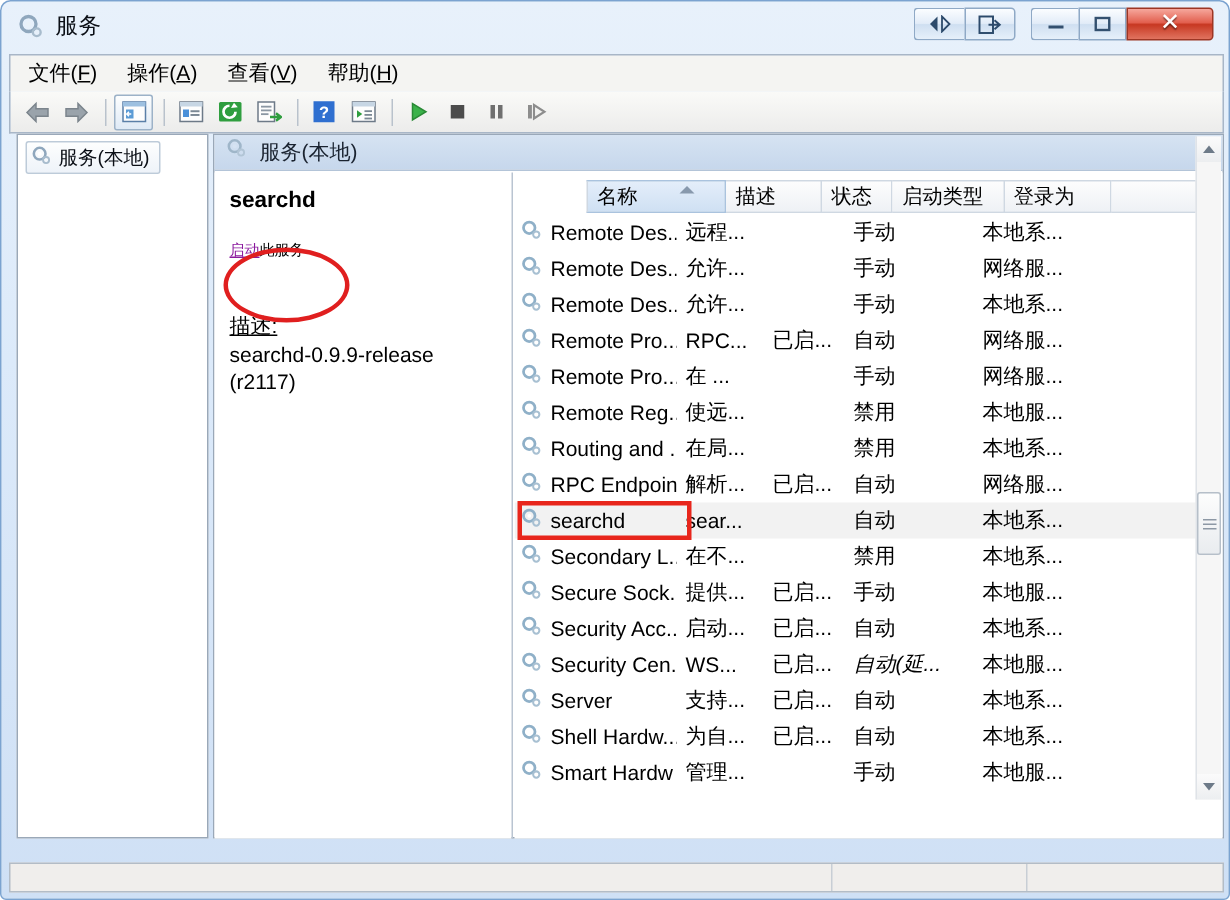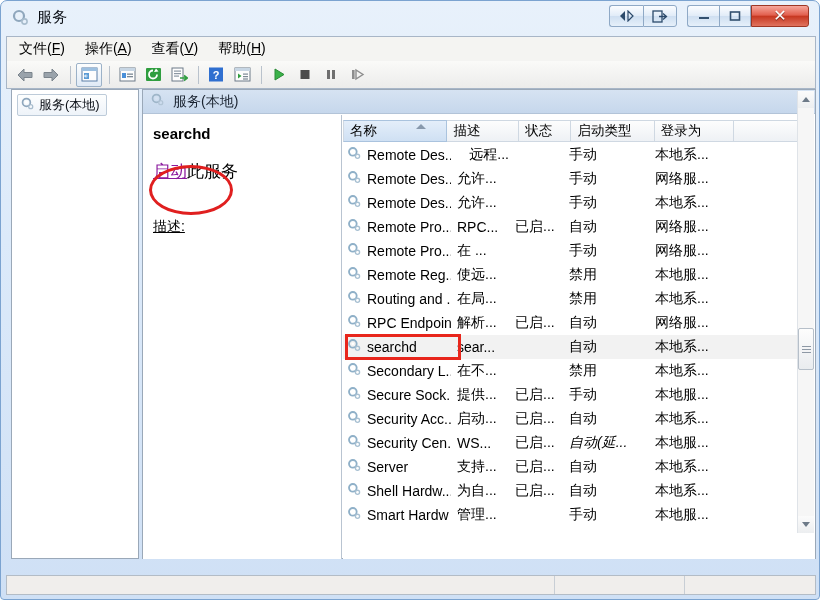--- a/index.html
+++ b/index.html
@@ -155,21 +155,21 @@
   
   #detail {
     position: absolute;
     left: 0; top: 25px;
     width: 198px; height: 444px;
     background: #ffffff;
     box-sizing: border-box;
     padding: 10px 6px 0 10px;
   }
   #detail-title { font-size: 15px; font-weight: bold; color: #000; }
-  #detail-action { position: relative; margin-top: 18px; font-size: 17px; color: #000; white-space: nowrap; }
+  #detail-action { position: relative; margin-top: 18px; font-size: 10px; color: #000; white-space: nowrap; }
   #detail-action .link { color: #8b1a9e; text-decoration: underline; cursor: pointer; }
   #ellipse-annot {
     position: absolute;
     left: 6px; top: 50px;
     width: 78px; height: 44px;
     border: 3px solid #e01f1f;
     border-radius: 50%;
     pointer-events: none;
   }
   #desc-block { margin-top: 34px; font-size: 14px; color: #000; line-height: 18px; }
@@ -205,21 +205,21 @@
     height: 22px;
     box-sizing: border-box;
     border: 1px solid #cfd8e2;
     border-left: none;
     background: linear-gradient(to bottom,#fdfdfd 0%, #eef1f5 100%);
     font-size: 13.5px; color: #000;
     display: flex; align-items: center;
     padding-left: 6px;
     white-space: nowrap;
   }
-  .col-h.sorted { background: linear-gradient(to bottom,#e4eefa 0%, #cfe0f3 100%); border-color: #aac3de; }
+  .col-h.sorted { background: linear-gradient(to bottom,#e4eefa 0%, #cfe0f3 100%); border-color: #aac3de; margin-left: 48px; }
   .col-h:first-child { border-left: 1px solid #cfd8e2; }
   .sort-arrow {
     position: absolute; right: 20px; top: 3px;
     width: 0; height: 0;
     border-left: 5px solid transparent;
     border-right: 5px solid transparent;
     border-bottom: 5px solid #8899ad;
   }
 
   #rows { position: absolute; left: 0; top: 28px; width: 455px; }
@@ -477,20 +477,21 @@
       </div>
 
       <div id="detail">
         <div id="detail-title">searchd</div>
         <div id="detail-action">
           <span class="link">启动</span><span>此服务</span>
         </div>
         <div id="ellipse-annot"></div>
         <div id="desc-block">
           <div id="desc-label">描述:</div>
+          <div id="desc-text">searchd-0.9.9-release (r2117)</div>
         </div>
       </div>
 
       <div id="detail-divider"></div>
 
       <div id="list">
         <div id="list-header">
             <div class="col-h sorted" style="width: 108px;">
               <span>名称</span>
               <div class="sort-arrow"></div>
@@ -514,21 +515,21 @@
         <div id="rows">
             <div class="row">
               <div class="cell name" style="width: 108px;">
                 <span><svg width="15" height="15" viewBox="0 0 18 18">
                     <circle cx="7" cy="7" r="4.6" fill="none" stroke="#8fb0c8" stroke-width="2.2"></circle>
                     <circle cx="7" cy="7" r="1.5" fill="#ffffff"></circle>
                     <circle cx="12.6" cy="12.4" r="2.5" fill="none" stroke="#a8c0d2" stroke-width="1.6"></circle>
                   </svg></span>
                 <span class="nm">Remote Des...</span>
               </div>
-              <div class="cell " style="width: 58px; text-align: right;">远程...</div>
+              <div class="cell " style="width: 58px;">远程...</div>
               <div class="cell " style="width: 54px;"></div>
               <div class="cell " style="width: 86px;">手动</div>
               <div class="cell " style="width: 82px;">本地系...</div>
             </div>
             <div class="row">
               <div class="cell name" style="width: 108px;">
                 <span><svg width="15" height="15" viewBox="0 0 18 18">
                     <circle cx="7" cy="7" r="4.6" fill="none" stroke="#8fb0c8" stroke-width="2.2"></circle>
                     <circle cx="7" cy="7" r="1.5" fill="#ffffff"></circle>
                     <circle cx="12.6" cy="12.4" r="2.5" fill="none" stroke="#a8c0d2" stroke-width="1.6"></circle>

